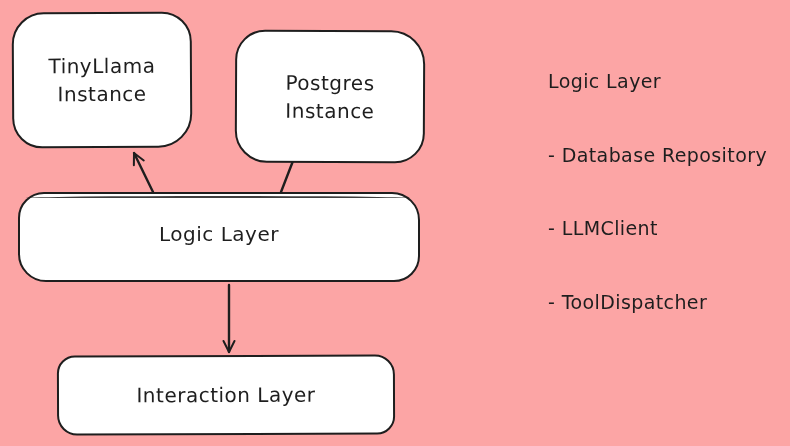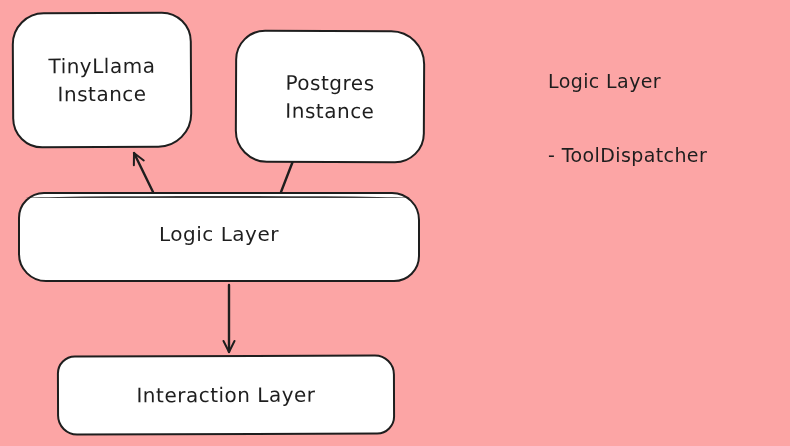--- a/index.html
+++ b/index.html
@@ -107,16 +107,18 @@
   <div class="node node-logic">
     <span>Logic Layer</span>
   </div>
 
   <div class="node node-interaction">
     <span>Interaction Layer</span>
   </div>
 
   <div class="annotation">
     <div>Logic Layer</div>
+    <div>- Database Repository</div>
+    <div>- LLMClient</div>
     <div>- ToolDispatcher</div>
   </div>
 
 </div>
 
 </body></html>

